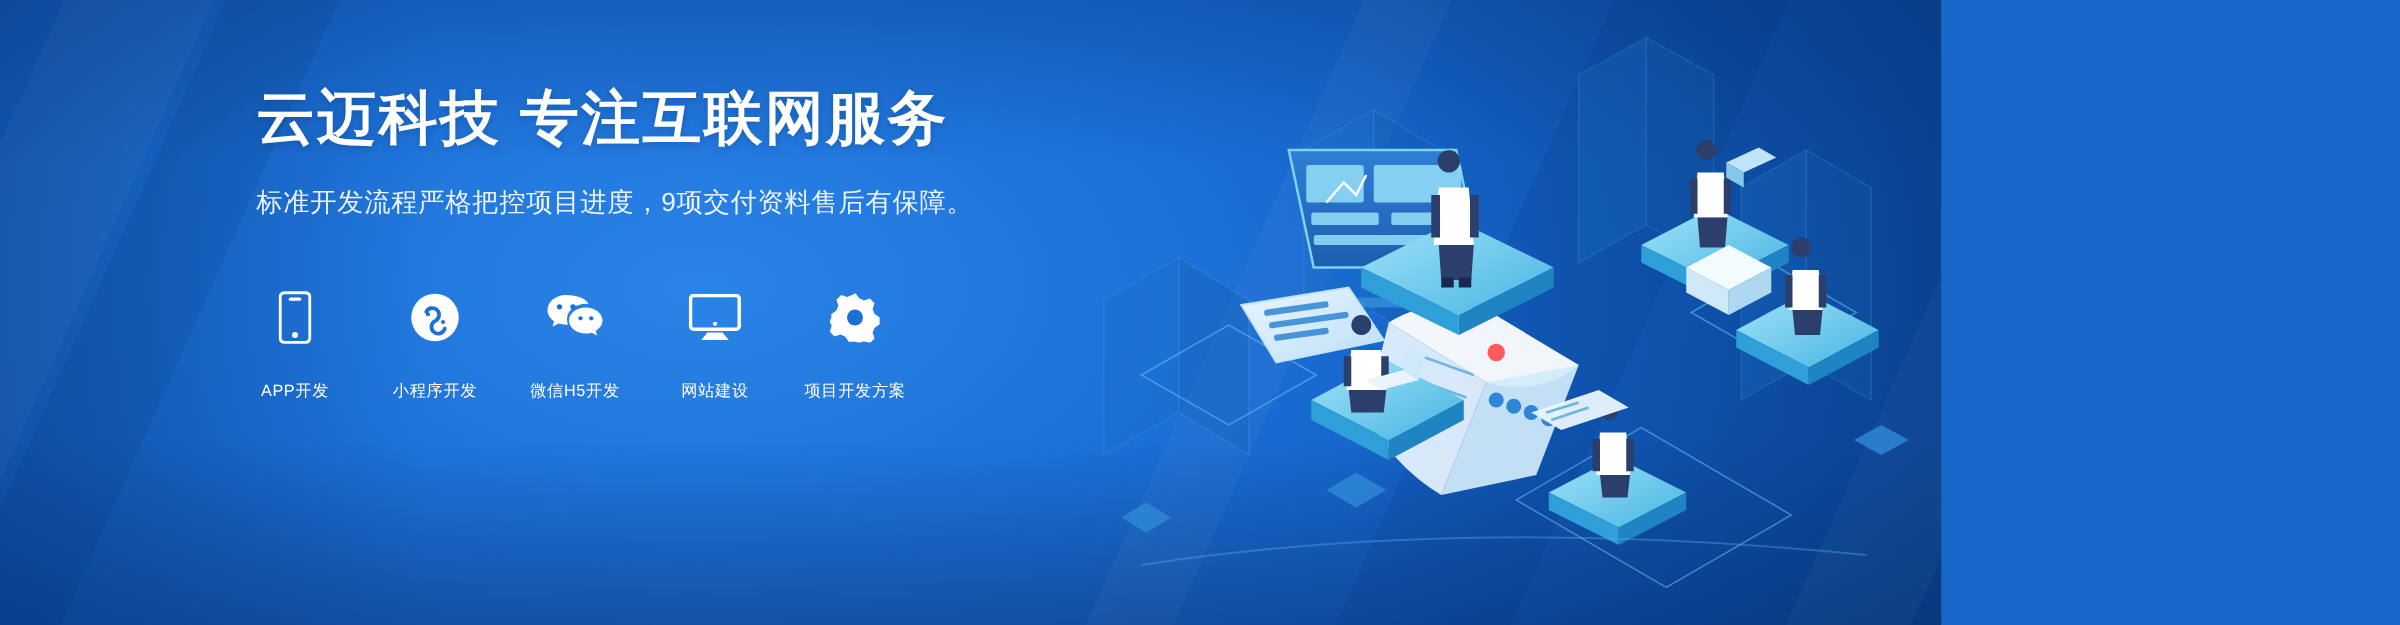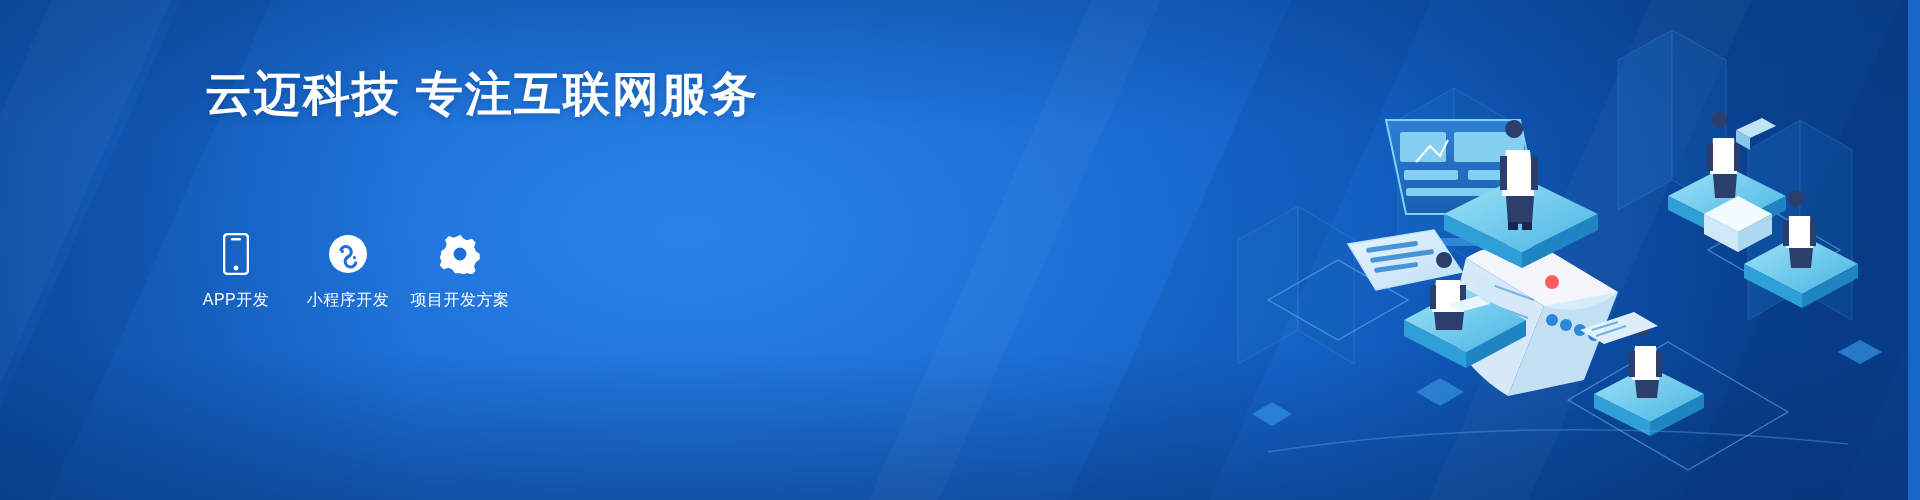--- a/index.html
+++ b/index.html
@@ -2,21 +2,21 @@
 <html><head>
 <meta charset="utf-8">
 <style>
   html,body{margin:0;padding:0;}
   body{
     width:1920px;height:500px;overflow:hidden;
     font-family:"Liberation Sans","DejaVu Sans",sans-serif;
     background:#1767c8;
   }
   .banner{
-    position:relative;width:1908px;height:500px;overflow:hidden;
+    position:relative;width:1553px;height:500px;overflow:hidden;
     background:
       radial-gradient(ellipse 1100px 620px at 36% 46%, #2a84e8 0%, #1c6fd6 38%, #1360c4 62%, #0d52ae 85%, #0a4699 100%);
   }
   .bg-vignette{
     position:absolute;inset:0;
     background:
       linear-gradient(90deg, rgba(8,60,130,0.45) 0%, rgba(8,60,130,0.0) 22%, rgba(8,60,130,0.0) 70%, rgba(6,48,110,0.38) 100%),
       linear-gradient(180deg, rgba(10,66,140,0.35) 0%, rgba(10,66,140,0) 26%, rgba(10,66,140,0) 70%, rgba(7,48,108,0.42) 100%);
     pointer-events:none;
   }
@@ -35,21 +35,21 @@
   .sublines{margin-top:26px;}
   .subline{
     font-size:21px;line-height:34px;color:#eaf3ff;letter-spacing:0.6px;
     white-space:nowrap;
   }
   
   .icons{position:absolute;left:200px;top:232px;display:flex;align-items:flex-end;gap:40px;}
   .icon-item{width:72px;display:flex;flex-direction:column;align-items:center;}
   .icon-glyph{height:44px;display:flex;align-items:center;justify-content:center;}
   .icon-glyph svg{display:block;}
-  .icon-label{margin-top:14px;font-size:16px;color:#ffffff;white-space:nowrap;letter-spacing:0.5px;}
+  .icon-label{margin-top:28px;font-size:13px;color:#ffffff;white-space:nowrap;letter-spacing:0.5px;}
 
   
   .illo{position:absolute;right:0;top:0;width:760px;height:500px;}
   .illo svg{display:block;}
 </style>
 </head>
 <body>
 
 <div class="banner">
 
@@ -244,20 +244,21 @@
         <path d="M588 130 L602 138 L602 150 L588 142 Z" fill="#86c8ec"></path>
       </g>
 
       <path d="M120 452 Q380 412 700 444" fill="none" stroke="#5fb6e8" stroke-width="1.5" opacity="0.35"></path>
     </svg>
   </div>
 
   <div class="content">
     <div class="headline">云迈科技 专注互联网服务</div>
     <div class="sublines">
+      <div class="subline">标准开发流程严格把控项目进度，9项交付资料售后有保障。</div>
     </div>
   </div>
 
   <div class="icons">
 
     <div class="icon-item">
       <div class="icon-glyph">
         <svg width="26" height="42" viewBox="0 0 26 42">
           <rect x="1" y="1" width="24" height="40" rx="4" fill="none" stroke="#ffffff" stroke-width="2.6"></rect>
           <rect x="8" y="5" width="10" height="2.6" rx="1.3" fill="#ffffff"></rect>
@@ -272,21 +273,44 @@
         <svg width="40" height="40" viewBox="0 0 40 40">
           <circle cx="20" cy="20" r="19" fill="#ffffff"></circle>
           <path d="M13 15.5 a5.4 5.4 0 1 1 7.6 7 a5.4 5.4 0 1 0 7.2 6.4" fill="none" stroke="#1c6fd6" stroke-width="3" stroke-linecap="round"></path>
           <circle cx="14.4" cy="17.4" r="1.6" fill="#1c6fd6"></circle>
           <circle cx="26.4" cy="23.6" r="1.6" fill="#1c6fd6"></circle>
         </svg>
       </div>
       <div class="icon-label">小程序开发</div>
     </div>
 
-
+    <div class="icon-item">
+      <div class="icon-glyph">
+        <svg width="46" height="40" viewBox="0 0 46 40">
+          <path d="M16 2 C7.2 2 1 7.6 1 14 c0 3.6 2 6.8 5.2 8.9 l-1.2 4.4 4.8 -2.5 c1.9 .6 4 .9 6.2 .9 .5 0 1 0 1.5 -.1 C17 24.6 16.6 23 16.6 21.3 16.6 14.4 23.5 9 32 9 c.6 0 1.2 0 1.8 .1 C32 4.9 24.7 2 16 2 Z" fill="#ffffff"></path>
+          <circle cx="10.6" cy="11.4" r="2.1" fill="#1c6fd6"></circle>
+          <circle cx="21.4" cy="11.4" r="2.1" fill="#1c6fd6"></circle>
+          <path d="M45 22.4 C45 16.6 39 12 31.6 12 24.2 12 18.2 16.6 18.2 22.4 c0 5.8 6 10.4 13.4 10.4 1.7 0 3.3 -.2 4.8 -.7 l4.3 2.3 -1.1 -3.9 C42.9 28.6 45 25.7 45 22.4 Z" fill="#ffffff"></path>
+          <circle cx="27.4" cy="20.6" r="1.7" fill="#1c6fd6"></circle>
+          <circle cx="36" cy="20.6" r="1.7" fill="#1c6fd6"></circle>
+        </svg>
+      </div>
+      <div class="icon-label">微信H5开发</div>
+    </div>
+
+    <div class="icon-item">
+      <div class="icon-glyph">
+        <svg width="42" height="38" viewBox="0 0 42 38">
+          <rect x="1.4" y="1.4" width="39" height="27" rx="2.6" fill="none" stroke="#ffffff" stroke-width="2.8"></rect>
+          <circle cx="21" cy="24" r="1.7" fill="#ffffff"></circle>
+          <path d="M15 31 L27 31 L32 37 L10 37 Z" fill="#ffffff"></path>
+        </svg>
+      </div>
+      <div class="icon-label">网站建设</div>
+    </div>
 
     <div class="icon-item">
       <div class="icon-glyph">
         <svg width="40" height="40" viewBox="0 0 40 40">
           <path d="M20 0.5 l3.1 4.2 a15.6 15.6 0 0 1 3.6 1.5 l4.9 -1.6 3.8 3.8 -1.6 4.9 a15.6 15.6 0 0 1 1.5 3.6 l4.2 3.1 v5.4 l-4.2 3.1 a15.6 15.6 0 0 1 -1.5 3.6 l1.6 4.9 -3.8 3.8 -4.9 -1.6 a15.6 15.6 0 0 1 -3.6 1.5 L20 39.5 14.6 39.5 11.5 35.3 a15.6 15.6 0 0 1 -3.6 -1.5 l-4.9 1.6 -3.8 -3.8 1.6 -4.9 a15.6 15.6 0 0 1 -1.5 -3.6 L0.5 20 V17.3 l4.2 -3.1 a15.6 15.6 0 0 1 1.5 -3.6 L4.6 5.7 8.4 1.9 13.3 3.5 a15.6 15.6 0 0 1 3.6 -1.5 Z" fill="#ffffff" transform="translate(0.6,0.2) scale(0.99)"></path>
           <circle cx="20" cy="20" r="6.4" fill="#1c6fd6"></circle>
         </svg>
       </div>
       <div class="icon-label">项目开发方案</div>
     </div>

